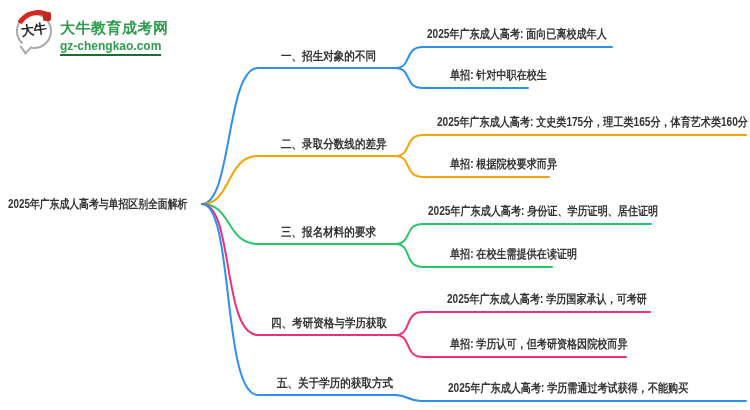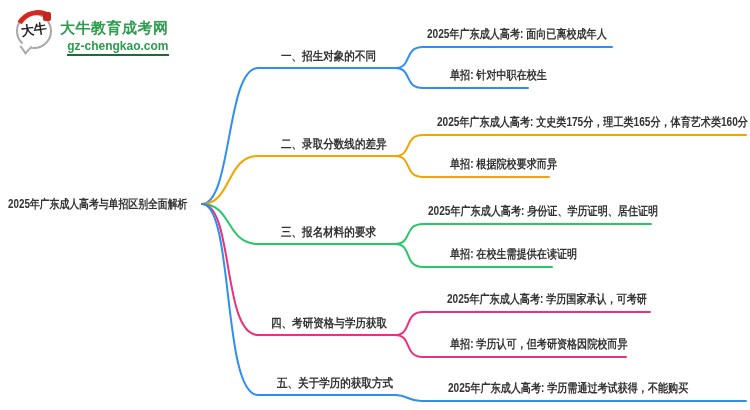--- a/index.html
+++ b/index.html
@@ -39,21 +39,21 @@
   }
   .badge-chars{
     position:absolute;left:0;top:6px;width:32px;text-align:center;
     font-size:13px;font-weight:bold;color:#222;transform:rotate(-8deg);
     font-family:"DejaVu Serif","Liberation Serif",serif;
   }
   .seal{
     position:absolute;right:-1px;top:-3px;width:8px;height:9px;
     background:#c4271c;border-radius:2px;
   }
-  .logo-text{margin-left:8px;padding-top:6px;text-align:right;}
+  .logo-text{margin-left:8px;padding-top:6px;}
   .logo-title{
     font-size:15px;font-weight:bold;color:#2e9b4e;line-height:17px;
     letter-spacing:0.5px;white-space:nowrap;
   }
   .logo-domain{
     display:inline-block;
     font-size:12px;font-weight:bold;color:#2e9b4e;line-height:14px;
     border-bottom:2px solid #1d6b35;padding-bottom:1px;white-space:nowrap;
   }
 </style>

